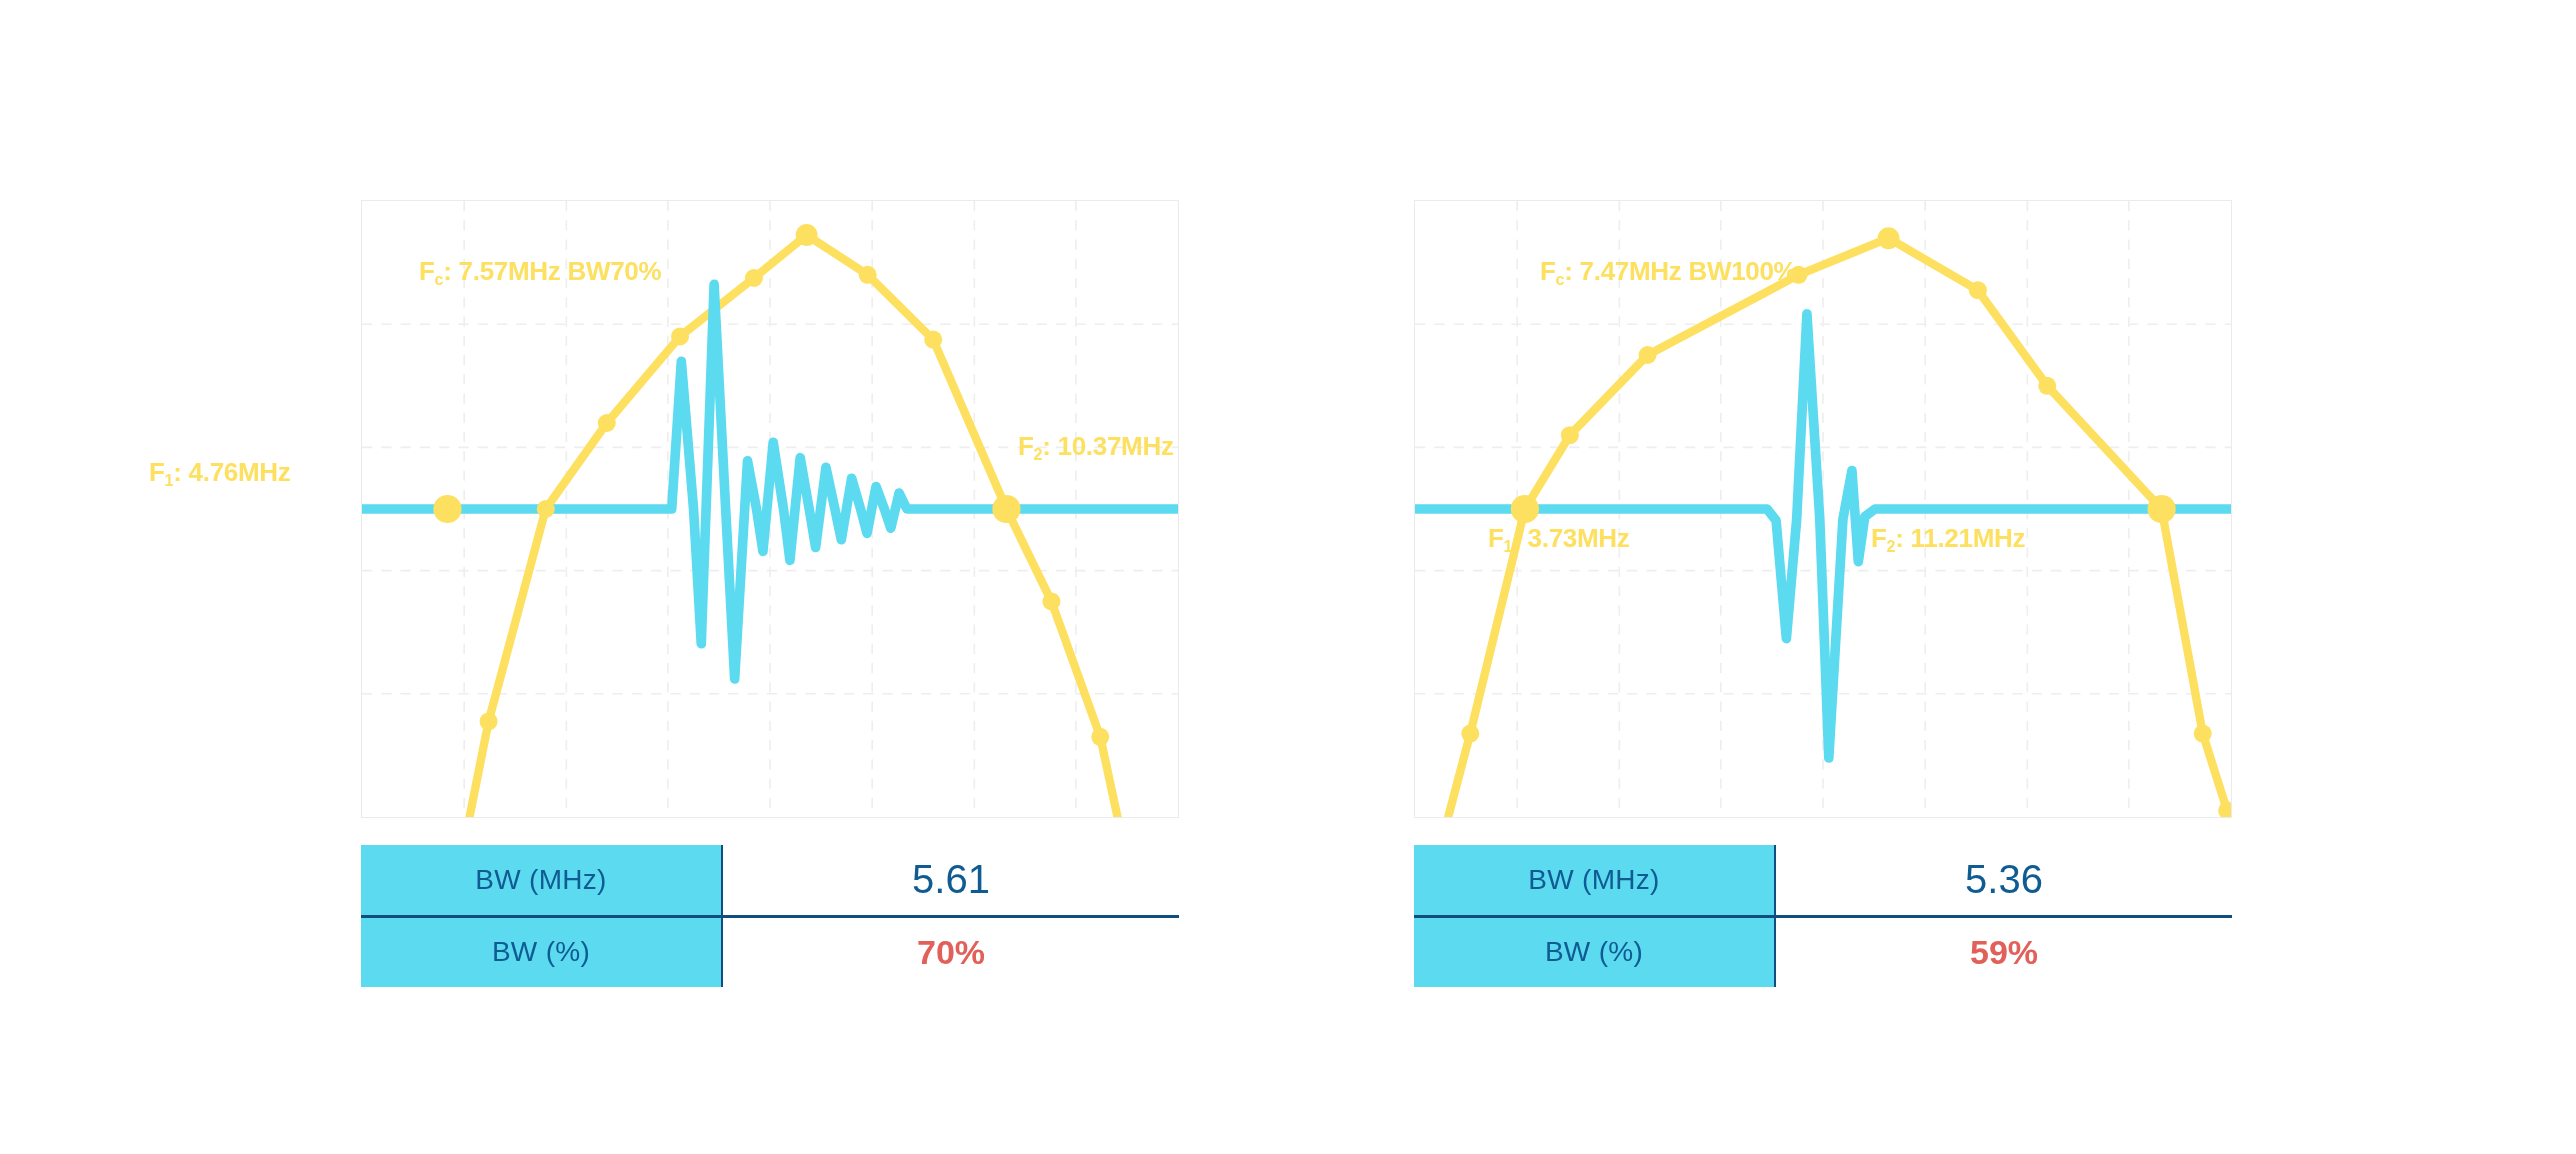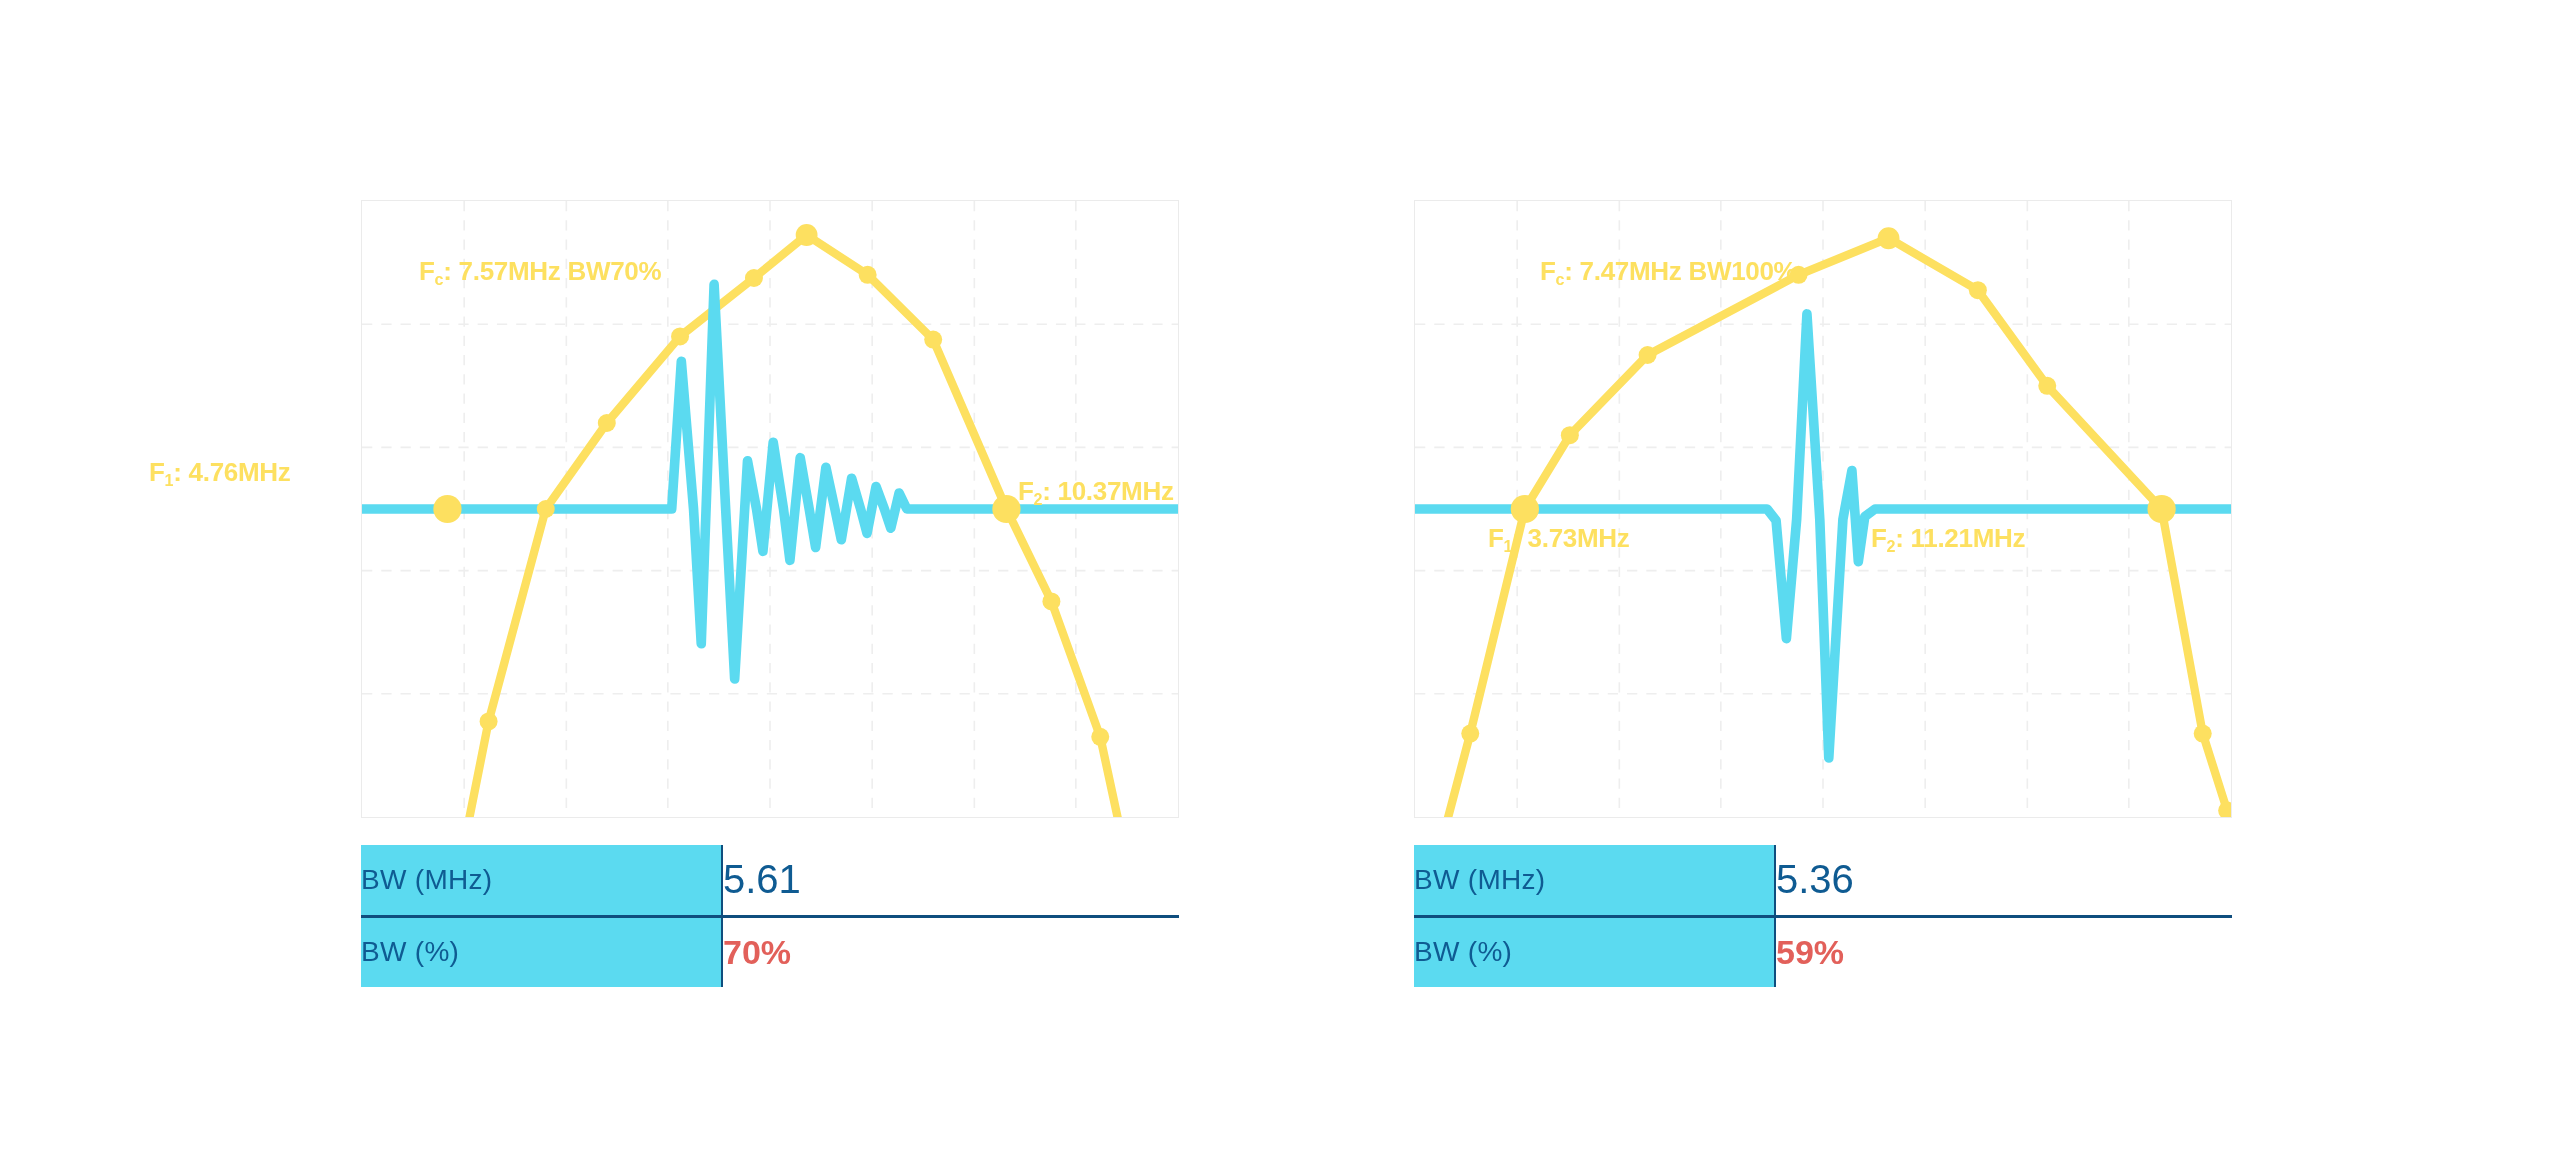--- a/index.html
+++ b/index.html
@@ -81,21 +81,21 @@
     top: 845px;
     width: 818px;
     border-collapse: collapse;
     table-layout: fixed;
   }
   .bw-table td {
     padding: 0;
     margin: 0;
     height: 71px;
     vertical-align: middle;
-    text-align: left;
+    text-align: center;
   }
   .cell-label {
     background: #5BDAF0;
     color: #0F5B92;
     font-size: 28px;
     font-weight: normal;
     width: 361px;
     border-right: 2.6px solid #0F4E7E;
     box-sizing: border-box;
     letter-spacing: 0.3px;
@@ -175,21 +175,21 @@
     </div>
 
     <div class="annot" style="left:103px; top:258px;">
       <span>F</span><sub>c</sub><span>: 7.57MHz BW70%</span>
     </div>
 
     <div class="annot" style="left:-167px; top:459px;">
       <span>F</span><sub>1</sub><span>: 4.76MHz</span>
     </div>
 
-    <div class="annot" style="left:702px; top:478px;">
+    <div class="annot" style="left:702px; top:433px;">
       <span>F</span><sub>2</sub><span>: 10.37MHz</span>
     </div>
 
     <table class="bw-table">
       <tbody>
         <tr class="row-top">
           <td class="cell-label">BW (MHz)</td>
           <td class="cell-value">5.61</td>
         </tr>
         <tr>

